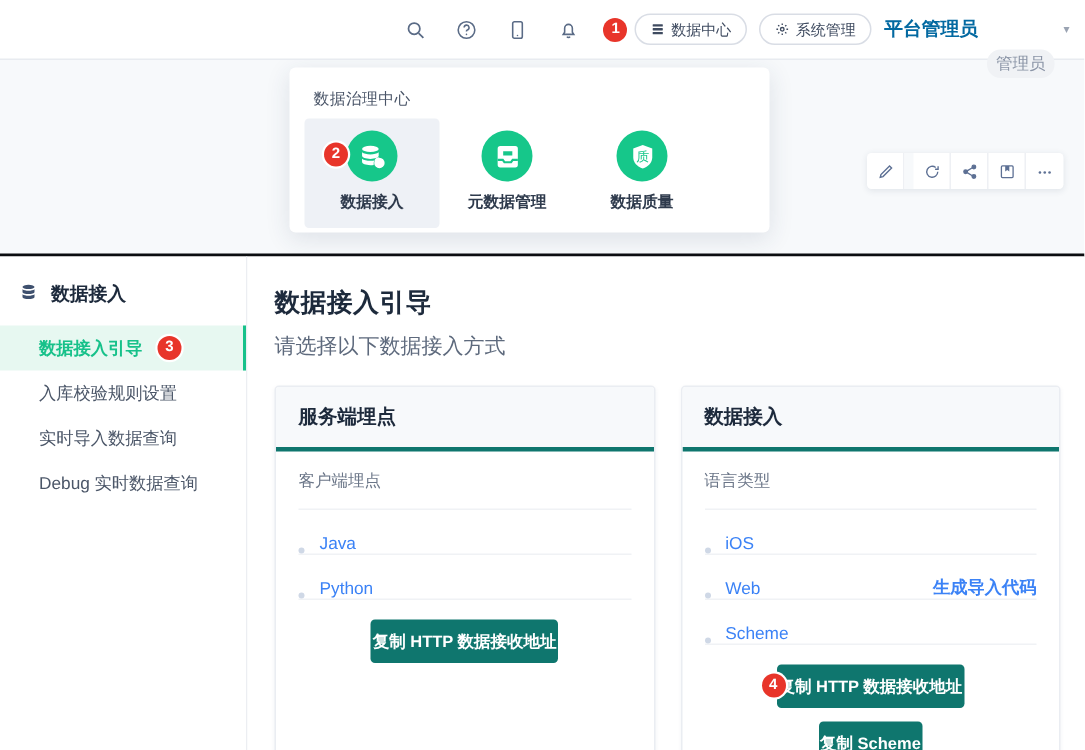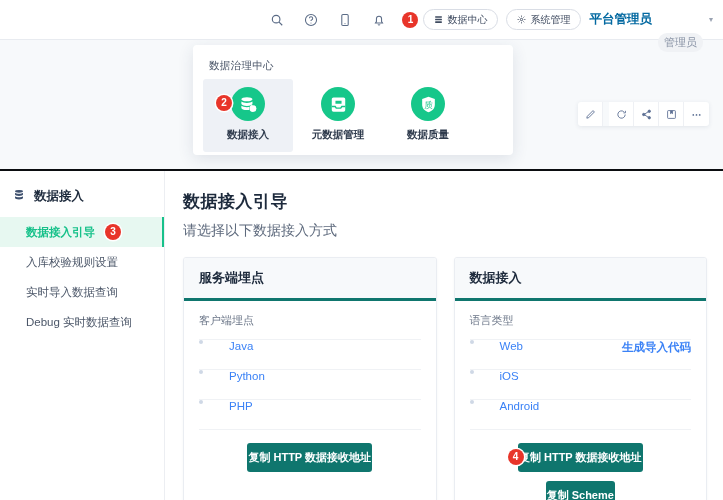--- a/index.html
+++ b/index.html
@@ -154,24 +154,23 @@
     padding: 11px 0 11px 15px;
     font-size: 13px; font-weight: bold; color: #1d2a3c;
   }
   .card-body { padding: 0 15px; }
   .list-label {
     font-size: 11px; color: #6b7688;
     padding: 12px 0 11px 0;
     border-bottom: 1px solid #f0f2f5;
   }
   .list-row {
-    display: flex; align-items: flex-start;
+    display: flex; align-items: flex-end;
     height: 30px; border-bottom: 1px solid #f0f2f5;
     font-size: 11.5px;
-    gap: 16px;
   }
   .bullet {
     width: 4px; height: 4px; border-radius: 50%;
     background: #cfd8e6; margin-right: 10px; flex: 0 0 auto;
   }
   .row-link { color: #3b82f6; cursor: pointer; }
   .row-action {
     margin-left: auto; color: #3b82f6; font-weight: bold;
     font-size: 11.5px; cursor: pointer;
   }
@@ -374,48 +373,44 @@
           <div class="list-label">客户端埋点</div>
 
           <div class="list-row">
             <span class="bullet"></span>
             <span class="row-link">Java</span>
           </div>
           <div class="list-row">
             <span class="bullet"></span>
             <span class="row-link">Python</span>
           </div>
-          <div class="list-row">
-            <span class="bullet"></span>
-            <span class="row-link">PHP</span>
-          </div>
 
           <div class="btn-area">
             <button class="btn">复制 HTTP 数据接收地址</button>
           </div>
         </div>
       </div>
 
       <div class="card">
         <div class="card-head">数据接入</div>
         <div class="card-body">
           <div class="list-label">语言类型</div>
 
           <div class="list-row">
             <span class="bullet"></span>
+            <span class="row-link">iOS</span>
+          </div>
+          <div class="list-row">
+            <span class="bullet"></span>
             <span class="row-link">Web</span>
             <span class="row-action">生成导入代码</span>
           </div>
           <div class="list-row">
             <span class="bullet"></span>
-            <span class="row-link">iOS</span>
-          </div>
-          <div class="list-row">
-            <span class="bullet"></span>
-            <span class="row-link">Android</span>
+            <span class="row-link">Scheme</span>
           </div>
 
           <div class="btn-area">
             <span class="badge btn-badge">4</span>
             <div class="btn-stack">
               <button class="btn">复制 HTTP 数据接收地址</button>
               <button class="btn">复制 Scheme</button>
             </div>
           </div>
         </div>

